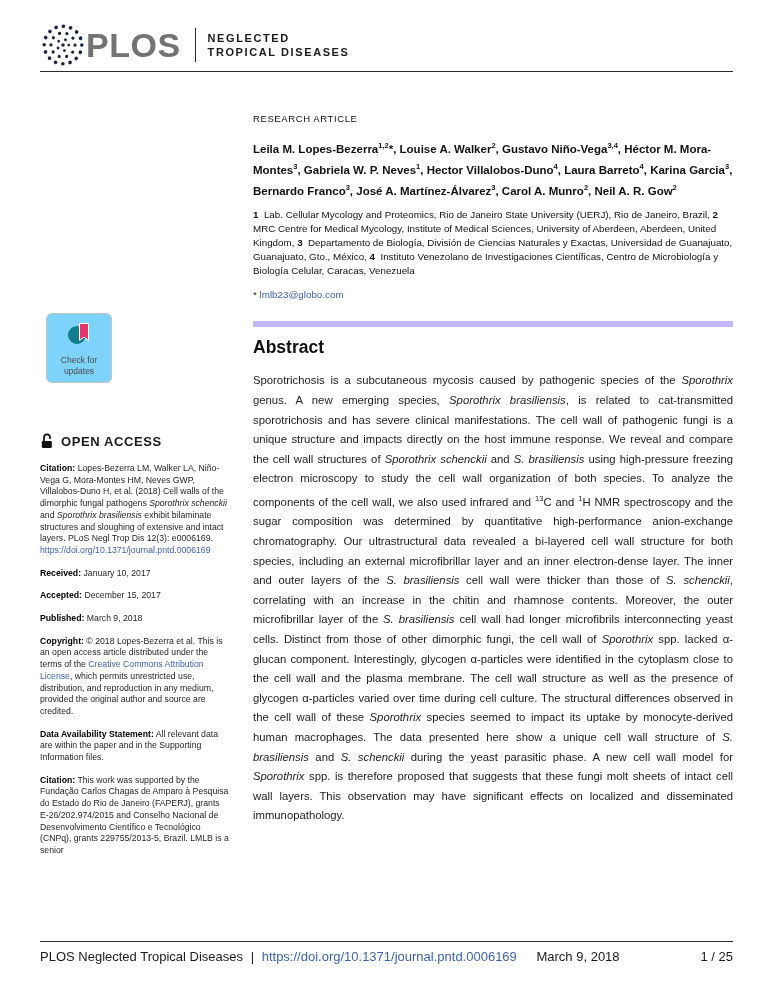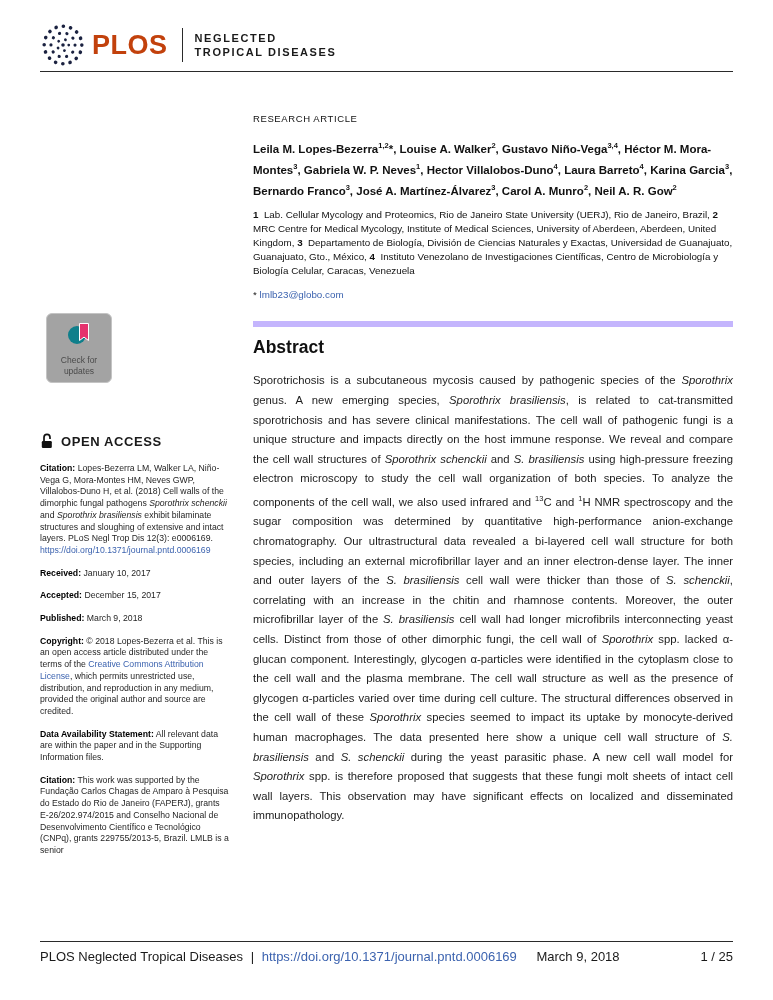--- a/index.html
+++ b/index.html
@@ -14,42 +14,42 @@
     overflow: hidden;
   }
 
   
   .header {
     position: absolute; left: 40px; top: 22px;
     display: flex; align-items: center;
   }
   .logo-mark { display:block; }
   .logo-text {
-    font-size: 27px; font-weight: bold; letter-spacing: 0.5px;
-    color: #c2410c; margin-left: 6px;
+    font-size: 34px; font-weight: bold; letter-spacing: 0.5px;
+    color: #737373; 
   }
   .logo-divider {
     width: 1px; height: 34px; background: #2a2a2a; margin: 0 12px 0 14px;
   }
   .journal-name div {
     font-size: 11px; font-weight: bold; letter-spacing: 1.6px;
     color: #1a1a1a; line-height: 14px;
   }
   .header-rule {
     position: absolute; left: 40px; right: 40px; top: 71px;
     height: 1px; background: #2a2a2a;
   }
 
   
   .sidebar { position: absolute; left: 40px; top: 313px; width: 190px; }
   .check-badge {
     width: 66px; margin-left: 6px;
     border: 1px solid #c4c4c4; border-radius: 6px;
     padding: 7px 8px 6px; text-align: center;
-    background: #a3a3a3; cursor: pointer;
+    background: #7dd3fc; cursor: pointer;
   }
   .check-badge .check-text { font-size: 8.5px; color: #4a4a4a; line-height: 10.5px; margin-top: 4px; }
   .check-badge .check-text span { display: block; }
 
   .open-access {
     margin-top: 50px; display: flex; align-items: center; gap: 7px;
   }
   .open-access span {
     font-size: 13px; font-weight: bold; letter-spacing: 0.6px; color: #1a1a1a;
   }

